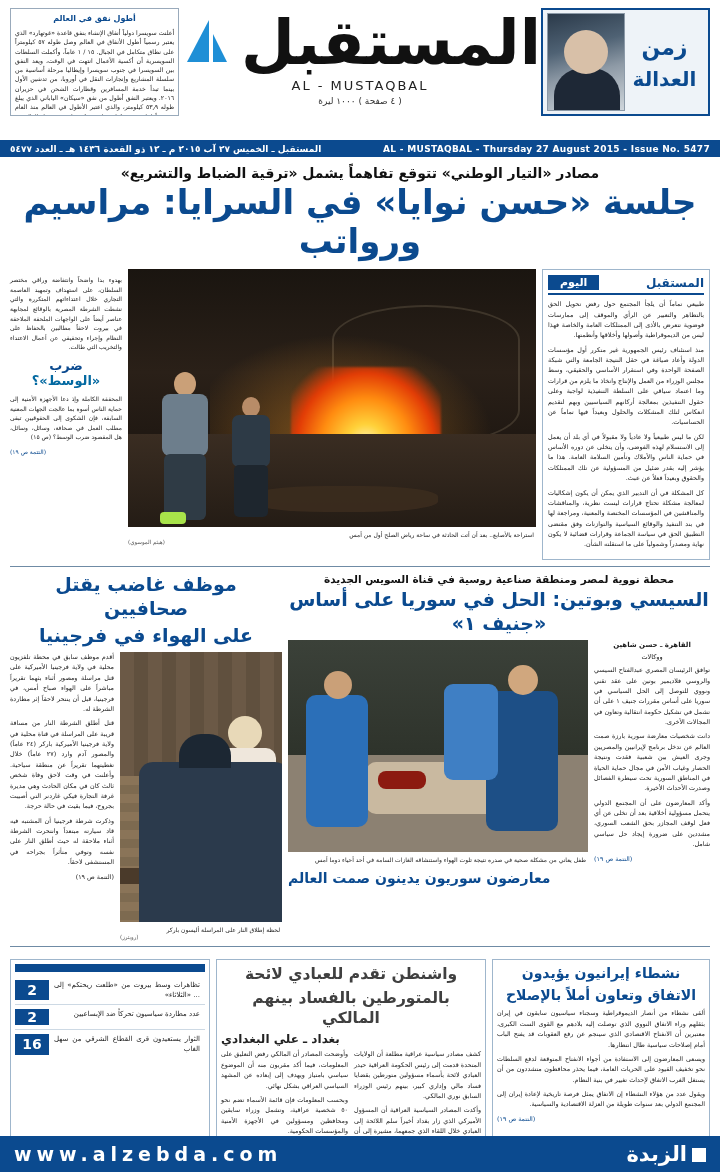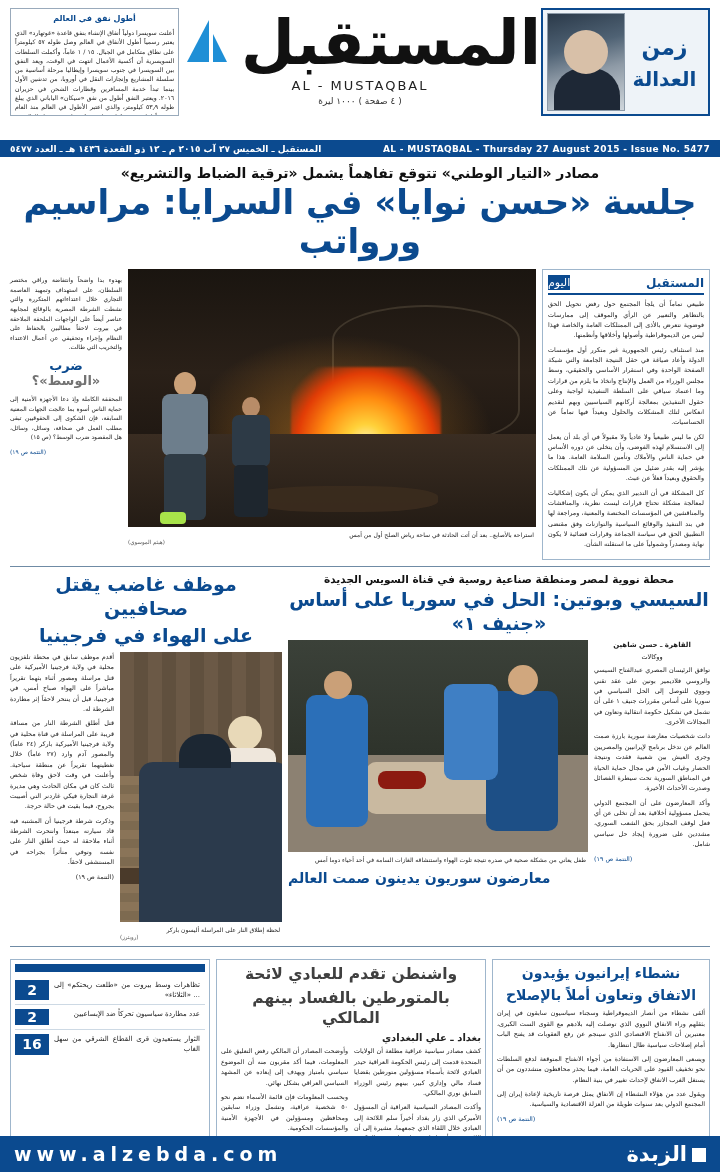--- a/index.html
+++ b/index.html
@@ -66,21 +66,21 @@
   .kicker { text-align:center; font-size:14px; font-weight:bold; color:#111; margin:8px 0 2px; }
   .main-headline {
     text-align:center; font-size:34px; font-weight:bold; color:#0b4a8f;
     line-height:1.15; margin:2px 10px 8px;
   }
 
   
   .top-sec { display:flex; gap:6px; padding:0 10px; }
   .col-right-editorial { width:168px; border:1px solid #9fb6cc; padding:5px; }
   .ed-head { display:flex; align-items:center; justify-content:space-between; border-bottom:2px solid #0b4a8f; padding-bottom:3px; margin-bottom:4px; }
-  .ed-head .ed-title { background:#0b4a8f; color:#fff; font-size:11px; font-weight:normal; padding:1px 0;text-align:right; }
+  .ed-head .ed-title { background:#0b4a8f; color:#fff; font-size:11px; font-weight:bold; padding:1px 12px;text-align:right; }
   .ed-head .ed-logo { font-size:12px; font-weight:bold; color:#0b4a8f; }
   .body-txt { font-size:6.4px; line-height:1.62; text-align:justify; color:#1a1a1a; }
   .body-txt p { margin:0 0 4px; }
 
   .col-photo { flex:1; }
   .photo-main {
     width:100%; height:258px; position:relative; overflow:hidden; background:#120d0a;
   }
   .ph-sky { position:absolute; inset:0; background:linear-gradient(180deg,#1a1510 0%,#2a2018 40%,#120e0b 100%); }
   .ph-fire {
@@ -108,21 +108,21 @@
   .ph-barbed { position:absolute; right:4%; top:14%; width:46%; height:54%;
     border:2px solid rgba(200,180,150,.35); border-radius:50%/25%; opacity:.5;}
   .ph-debris{position:absolute;left:30%;bottom:6%;width:46%;height:26px;background:rgba(60,45,30,.85);border-radius:40%;}
   .cap { font-size:6px; color:#222; padding:3px 2px 0; text-align:justify; line-height:1.5;}
   .cap-credit{ font-size:5.5px; color:#555; text-align:left; direction:ltr;}
 
   .col-left-txt { width:112px; }
   .col-left-txt .tiny { font-size:6px; line-height:1.6; text-align:justify; color:#1a1a1a;}
   .darb-box { text-align:center; margin-top:4px; }
   .darb-box .t1{ font-size:13px; font-weight:bold; color:#0b4a8f;}
-  .darb-box .t2{ font-size:13px; font-weight:bold; color:#737373;}
+  .darb-box .t2{ font-size:13px; font-weight:bold; color:#0369a1;}
   .cont { font-size:6px; color:#0b4a8f; text-align:left; }
 
   .rule { border-top:1px solid #6f8ba5; margin:6px 10px; }
 
   
   .mid-sec { display:flex; gap:6px; padding:0 10px; }
   .mid-left { width:272px; }
   .mid-left .hl {
     text-align:center; font-size:19px; font-weight:bold; color:#0b4a8f; line-height:1.25; margin-bottom:4px;
   }
@@ -161,21 +161,21 @@
   .bot-sec { display:flex; gap:6px; padding:6px 10px 0; }
   .bot-box { border:1px solid #9fb6cc; padding:4px; }
   .stats-box { width:200px; }
   .stat-row { display:flex; align-items:stretch; border-bottom:1px solid #cdd9e4; padding:4px 0; }
   .stat-num { width:34px; background:#0b4a8f; color:#fff; font-size:14px; font-weight:bold; display:flex; align-items:center; justify-content:center; }
   .stat-txt { flex:1; font-size:7px; line-height:1.45; padding:0 5px; text-align:justify; color:#1a1a1a;}
   .stats-bar { height:8px; background:#0b4a8f; margin-bottom:4px; }
 
   .bot-mid { width:270px; }
   .bot-mid .hl { text-align:center; font-size:15.5px; font-weight:bold; color:#404040; line-height:1.3; margin-bottom:4px;}
-  .bot-mid .byline { font-size:10px; font-weight:bold; text-align:right; color:#222; margin-bottom:3px;}
+  .bot-mid .byline { font-size:12px; font-weight:bold; text-align:left; color:#222; margin-bottom:3px;}
   .two-col { column-count:2; column-gap:6px; }
 
   .bot-right { flex:1; }
   .bot-right .hl { text-align:center; font-size:14px; font-weight:bold; color:#0b4a8f; line-height:1.3; margin-bottom:4px;}
 
   
   .footer {
     position:absolute; left:0; bottom:0; width:720px; height:36px;
     background:#0b4a8f; color:#fff; display:flex; align-items:center; justify-content:space-between;
     padding:0 14px;

